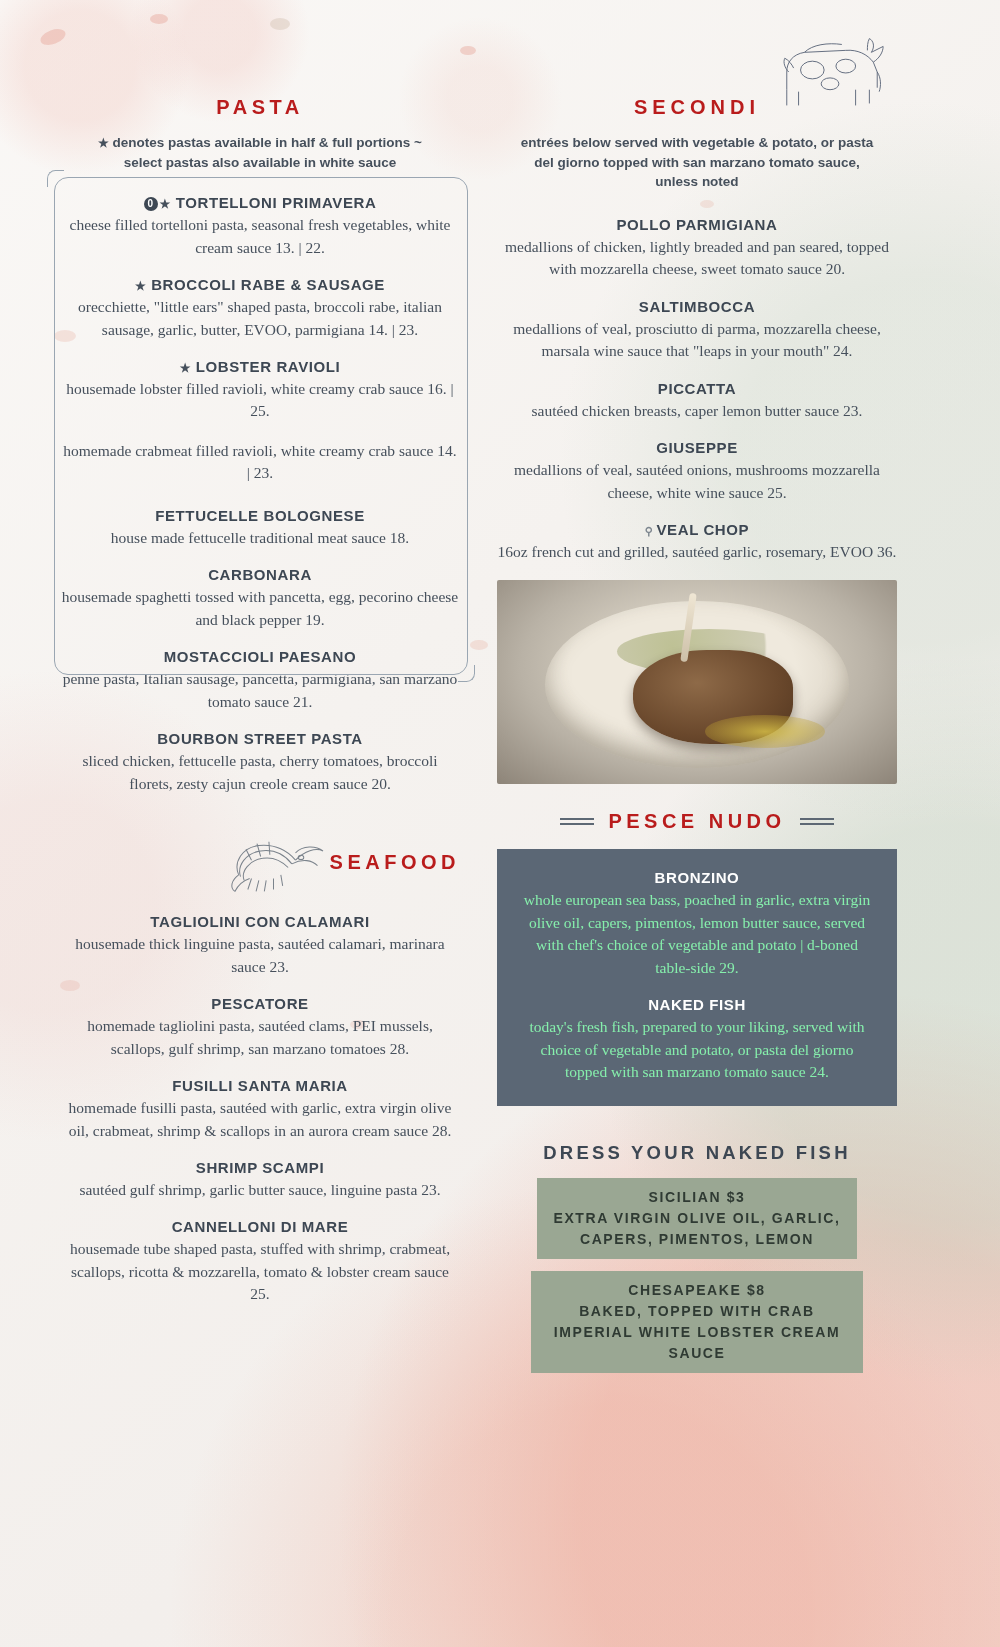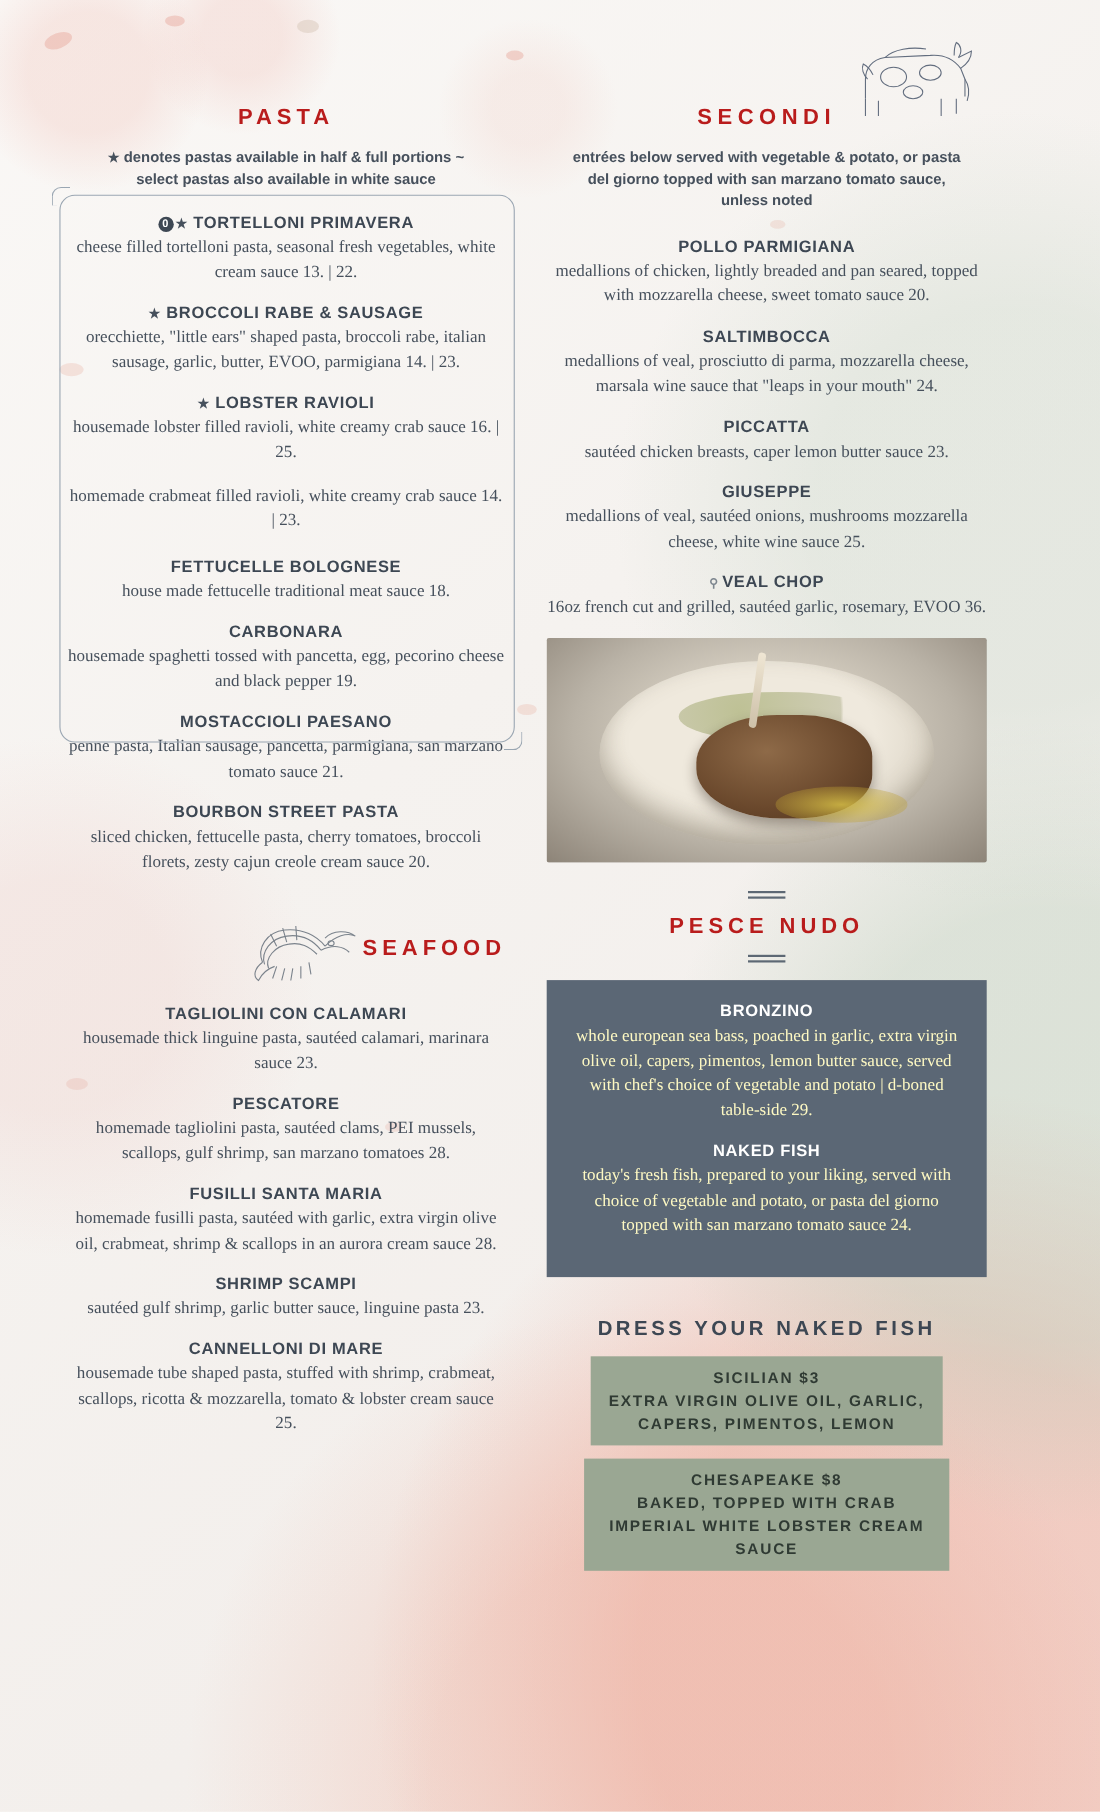--- a/index.html
+++ b/index.html
@@ -129,37 +129,36 @@
   .shrimp-icon { width: 110px; height: 78px; margin-right: -16px; opacity: 0.8; }
   .cow-icon { position: absolute; right: 6px; top: -70px; width: 118px; height: 92px; opacity: 0.85; }
 
   
   .pesce-head {
     display: flex;
     align-items: center;
     justify-content: center;
     gap: 14px;
     margin: 26px 0 16px 0;
-    flex-direction: column;
   }
   .rule {
     width: 34px;
     border-top: 2px solid #5d6874;
     border-bottom: 2px solid #5d6874;
     height: 3px;
   }
   .pesce-panel {
     background: #5b6775;
     color: #f3f2ef;
     padding: 20px 22px 22px 22px;
     margin-top: 2px;
   }
   .pesce-panel .item-name { color: #ffffff; }
-  .pesce-panel .item-desc { color: #fef9c3; }
-  .pesce-panel .item:last-child { margin-bottom: 13px; }
+  .pesce-panel .item-desc { color: #86efac; }
+  .pesce-panel .item:last-child { margin-bottom: 0; }
 
   
   .photo {
     width: 400px;
     height: 204px;
     margin-top: 10px;
     border-radius: 2px;
     background:
       radial-gradient(ellipse at 50% 42%, #d9d2c4 0 22%, #cfc8bb 38%, #b9b2a6 62%, #8d8478 100%),
       linear-gradient(160deg, #6f6355, #403a31);

